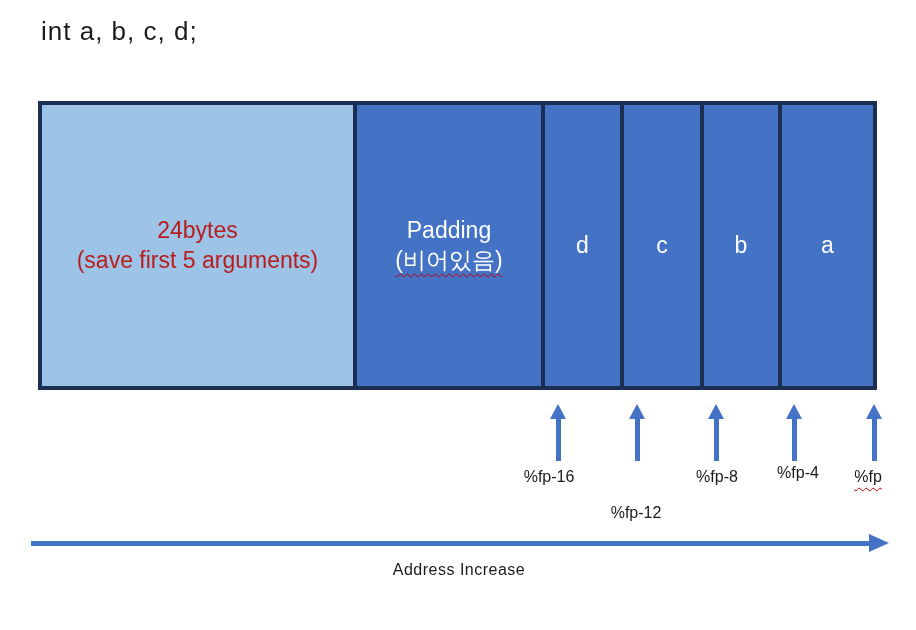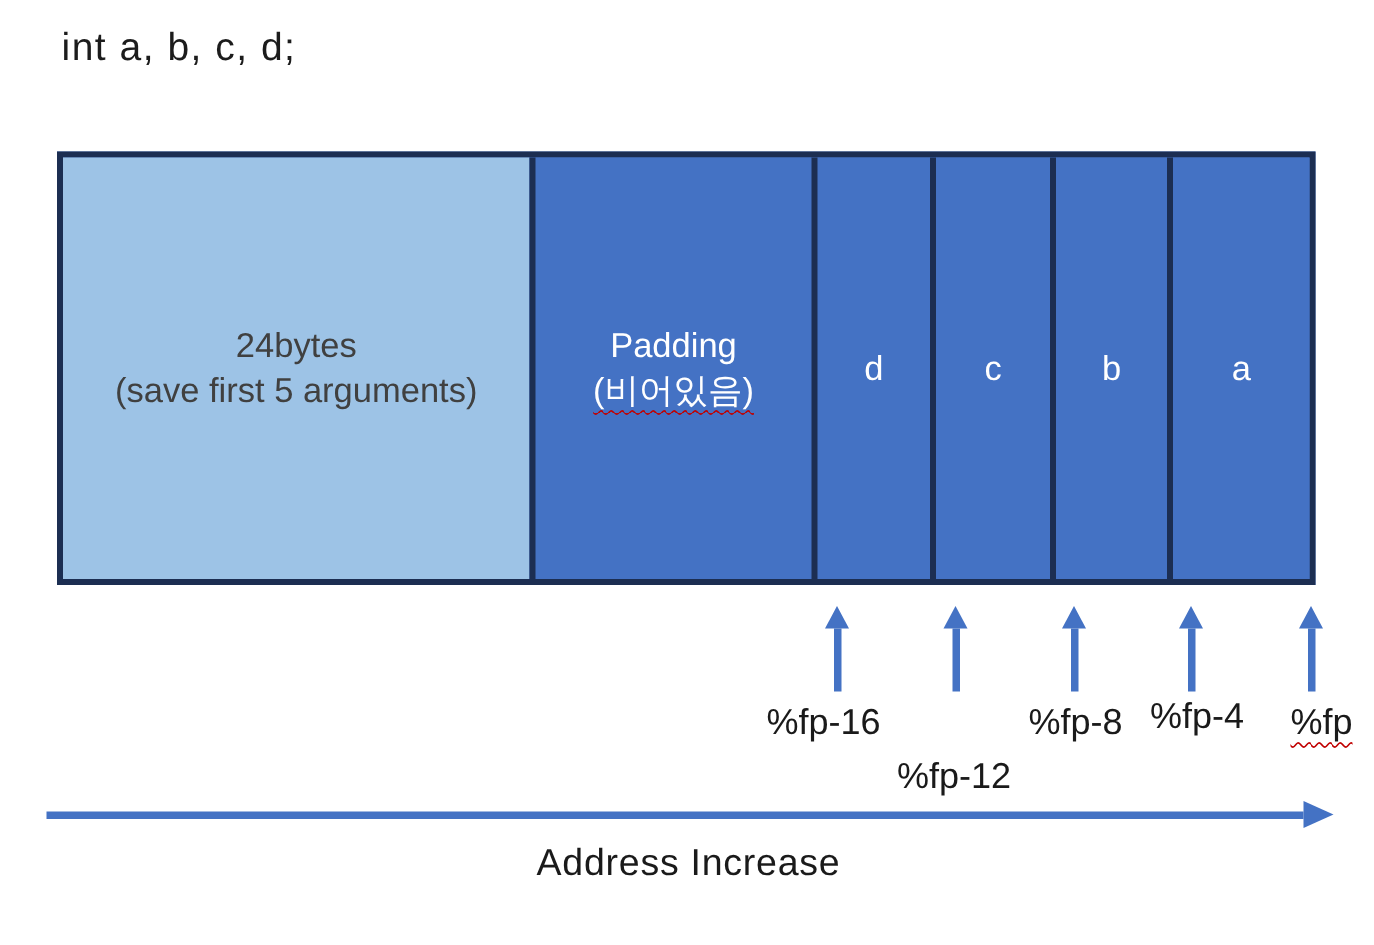--- a/index.html
+++ b/index.html
@@ -33,21 +33,21 @@
     background: #4472c4;
   }
   .segment {
     display: flex; flex-direction: column;
     justify-content: center; align-items: center;
     text-align: center;
     font-size: 23px; line-height: 1.3;
     flex: 0 0 auto;
   }
   .segment + .segment { border-left: 4px solid #1c2e52; }
-  .seg-args   { width: 311px; background: #9dc3e6; color: #404040; text-align: center; }
+  .seg-args   { width: 311px; background: #9dc3e6; color: #b91c1c; text-align: center; }
   .seg-pad    { width: 188px; background: #4472c4; color: #ffffff; }
   .seg-cell   { background: #4472c4; color: #ffffff; }
   .seg-d { width: 79px; }
   .seg-c { width: 80px; }
   .seg-b { width: 78px; }
   .seg-a { width: 80px; flex: 1 1 auto; }
 
   .misspelled {
     text-decoration: underline wavy #c00000 1px;
     text-underline-offset: 5px;
@@ -73,46 +73,46 @@
   .arrow-fp16 { left: 558px; }
   .arrow-fp12 { left: 637px; }
   .arrow-fp8  { left: 716px; }
   .arrow-fp4  { left: 794px; }
   .arrow-fp0  { left: 874px; }
 
   
   .fp-label {
     position: absolute; top: 468px;
     transform: translateX(-50%);
-    font-size: 24px; color: #1a1a1a;
+    font-size: 16px; color: #1a1a1a;
     white-space: nowrap;
   }
   .fp-label-16 { left: 549px; }
   .fp-label-12 { left: 636px; margin-top: 36px; }
   .fp-label-8  { left: 717px; }
   .fp-label-4  { left: 798px; top: 464px; }
-  .fp-label-0  { left: 868px; margin-left: 13px; }
+  .fp-label-0  { left: 868px; }
 
   
   .addr-arrow-shaft {
     position: absolute; left: 31px; top: 541px;
     width: 838px; height: 5px;
     background: #4472c4;
   }
   .addr-arrow-head {
     position: absolute; left: 869px; top: 534px;
     width: 0; height: 0;
     border-top: 9px solid transparent;
     border-bottom: 9px solid transparent;
     border-left: 20px solid #4472c4;
   }
   .addr-label {
     position: absolute; left: 459px; top: 561px;
     transform: translateX(-50%);
-    font-size: 25px; color: #1a1a1a;
+    font-size: 16px; color: #1a1a1a;
     letter-spacing: 0.5px;
     white-space: nowrap;
   }
 </style>
 </head>
 <body>
 
 <div class="stage">
 
   <div class="title">int a, b, c, d;</div>

